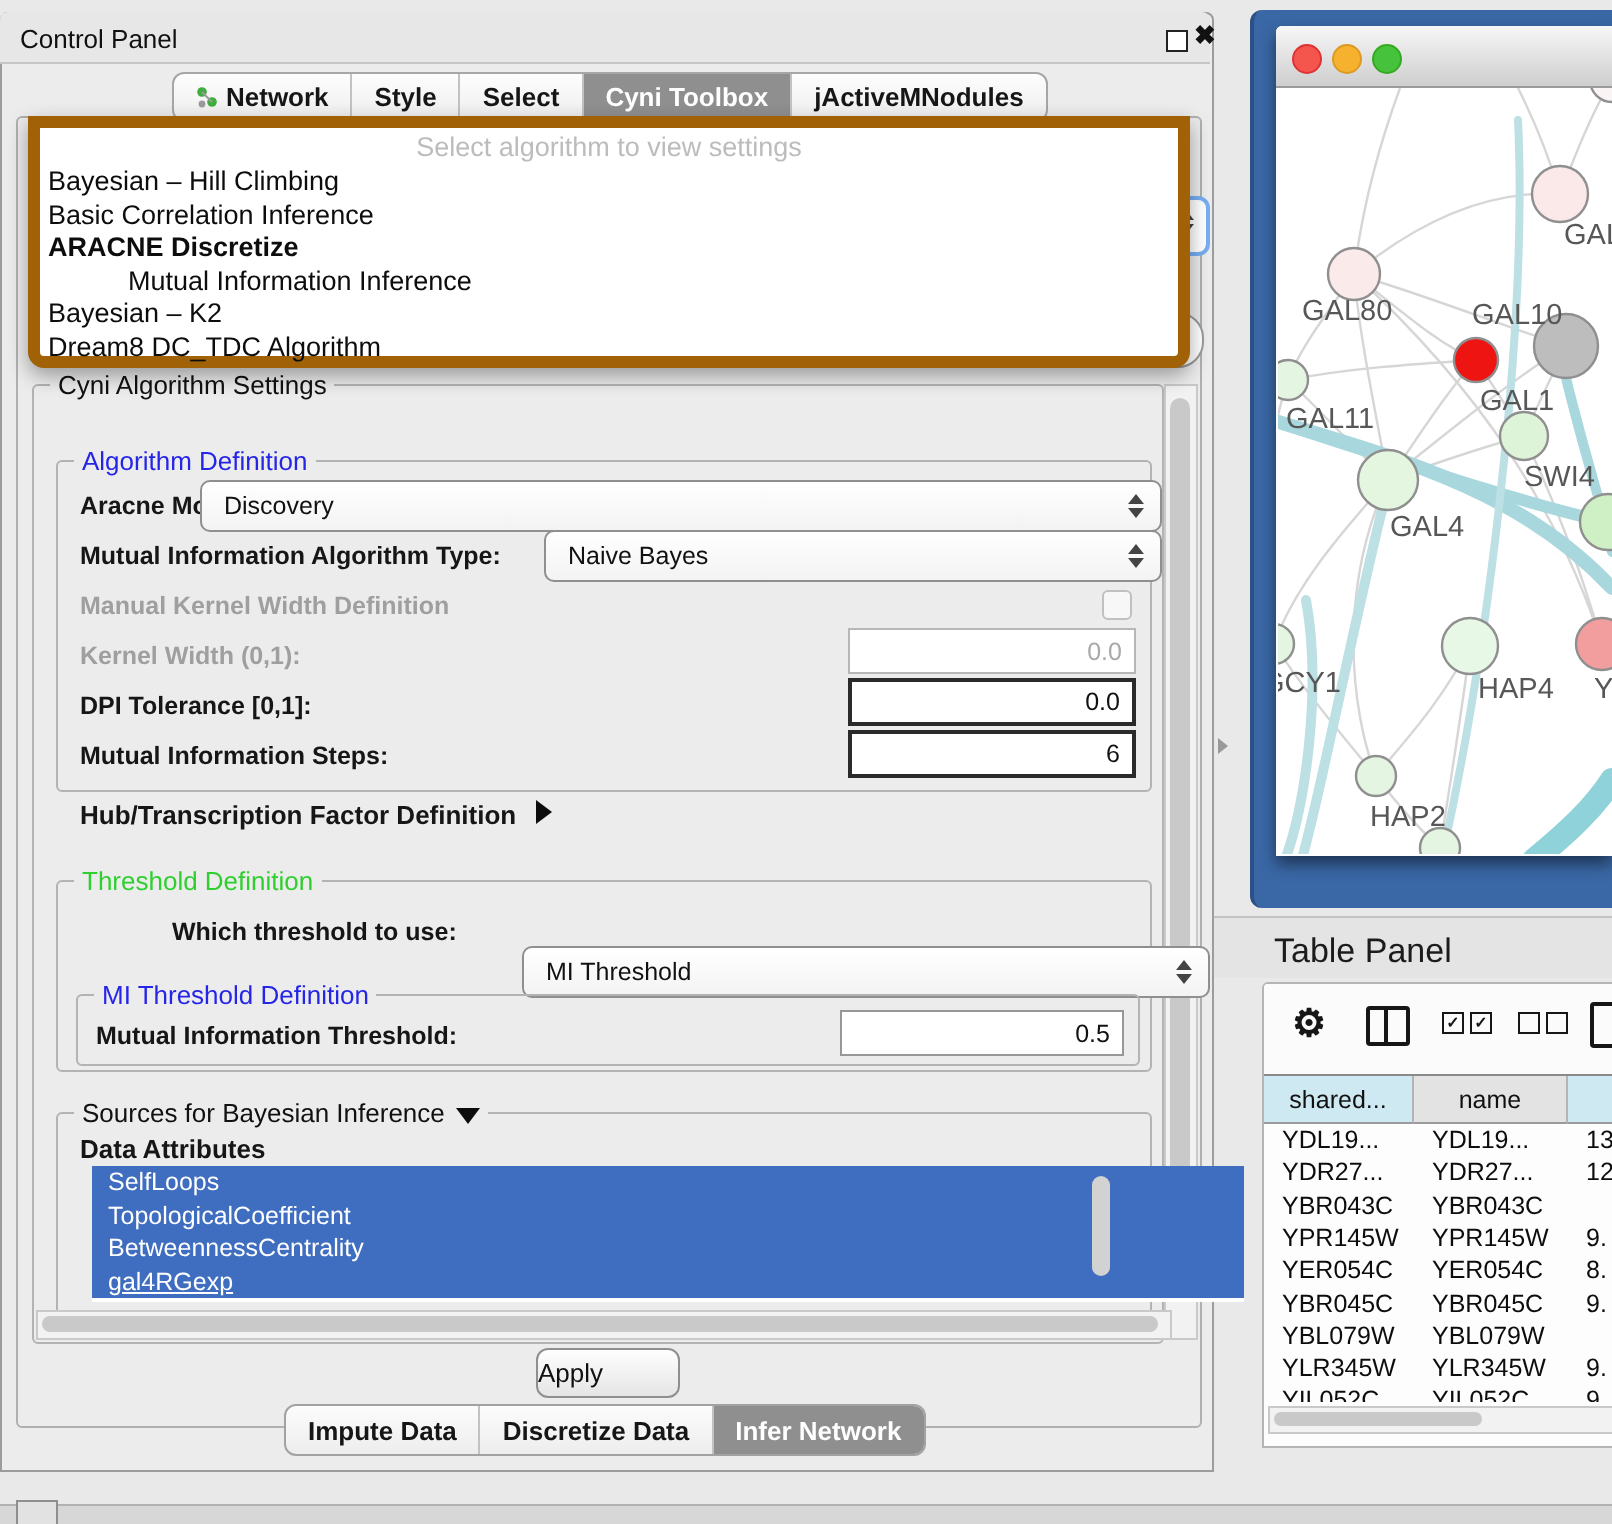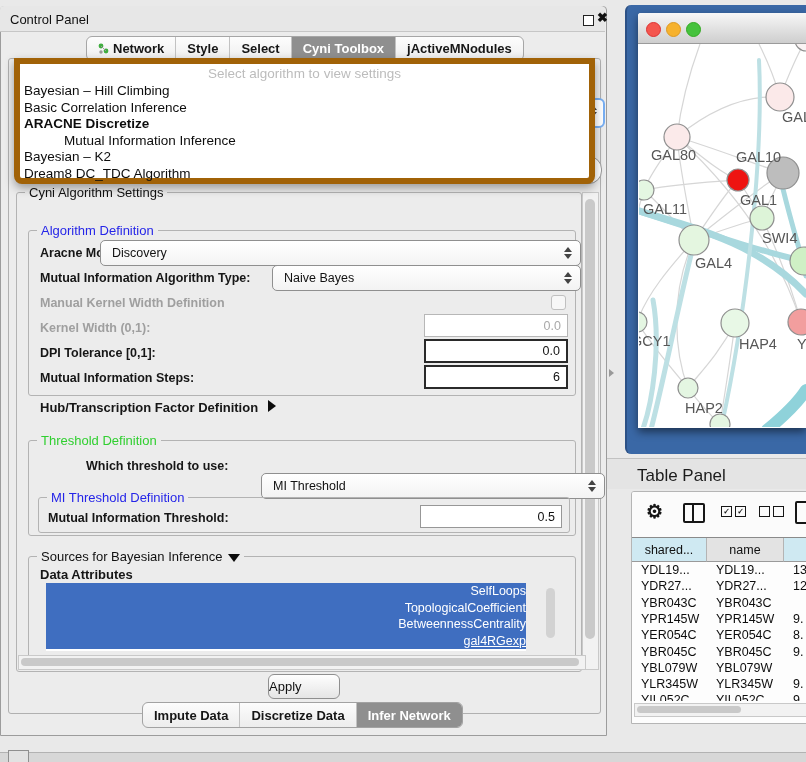--- a/index.html
+++ b/index.html
@@ -217,21 +217,21 @@
   <div class="abs lbl" style="left:48px;top:511px;">Mutual Information Threshold:</div>
   <div class="abs group" style="left:38px;top:497px;width:530px;height:34px;">
     <span class="legend blue">MI Threshold Definition</span>
   </div>
   <input class="fld soft" style="left: 420px; top: 505px; width: 142px; height: 23px;" value="0.5">
 
   <div class="abs group" style="left:28px;top:556px;width:546px;height:108px;">
     <span class="legend"><span>Sources for Bayesian Inference</span><span class="tri-down-b"></span></span>
   </div>
   <div class="abs lbl" style="left:40px;top:567px;font-size:13px;">Data Attributes</div>
-  <div class="abs" id="attr-list" style="left:46px;top:583px;width:480px;height:68px;background:#fff;overflow:hidden;text-align:right;">
+  <div class="abs" id="attr-list" style="left:46px;top:583px;width:576px;height:68px;background:#fff;overflow:hidden;">
       <div class="attr-item" style="top: 0px;">SelfLoops</div>
       <div class="attr-item" style="top: 16.5px;">TopologicalCoefficient</div>
       <div class="attr-item" style="top: 33px;">BetweennessCentrality</div>
       <div class="attr-item" style="top: 49.5px; text-decoration: underline;">gal4RGexp</div>
     </div>
   <div class="sb-thumb abs" style="left:546px;top:588px;width:9px;height:50px;background:#d2d2d2;z-index:2;"></div>
 
   <div class="abs sbv" style="left:18px;top:655px;width:566px;height:13px;">
     <div class="sb-thumb" style="left:2px;top:2px;width:558px;height:8px;"></div>
   </div>

